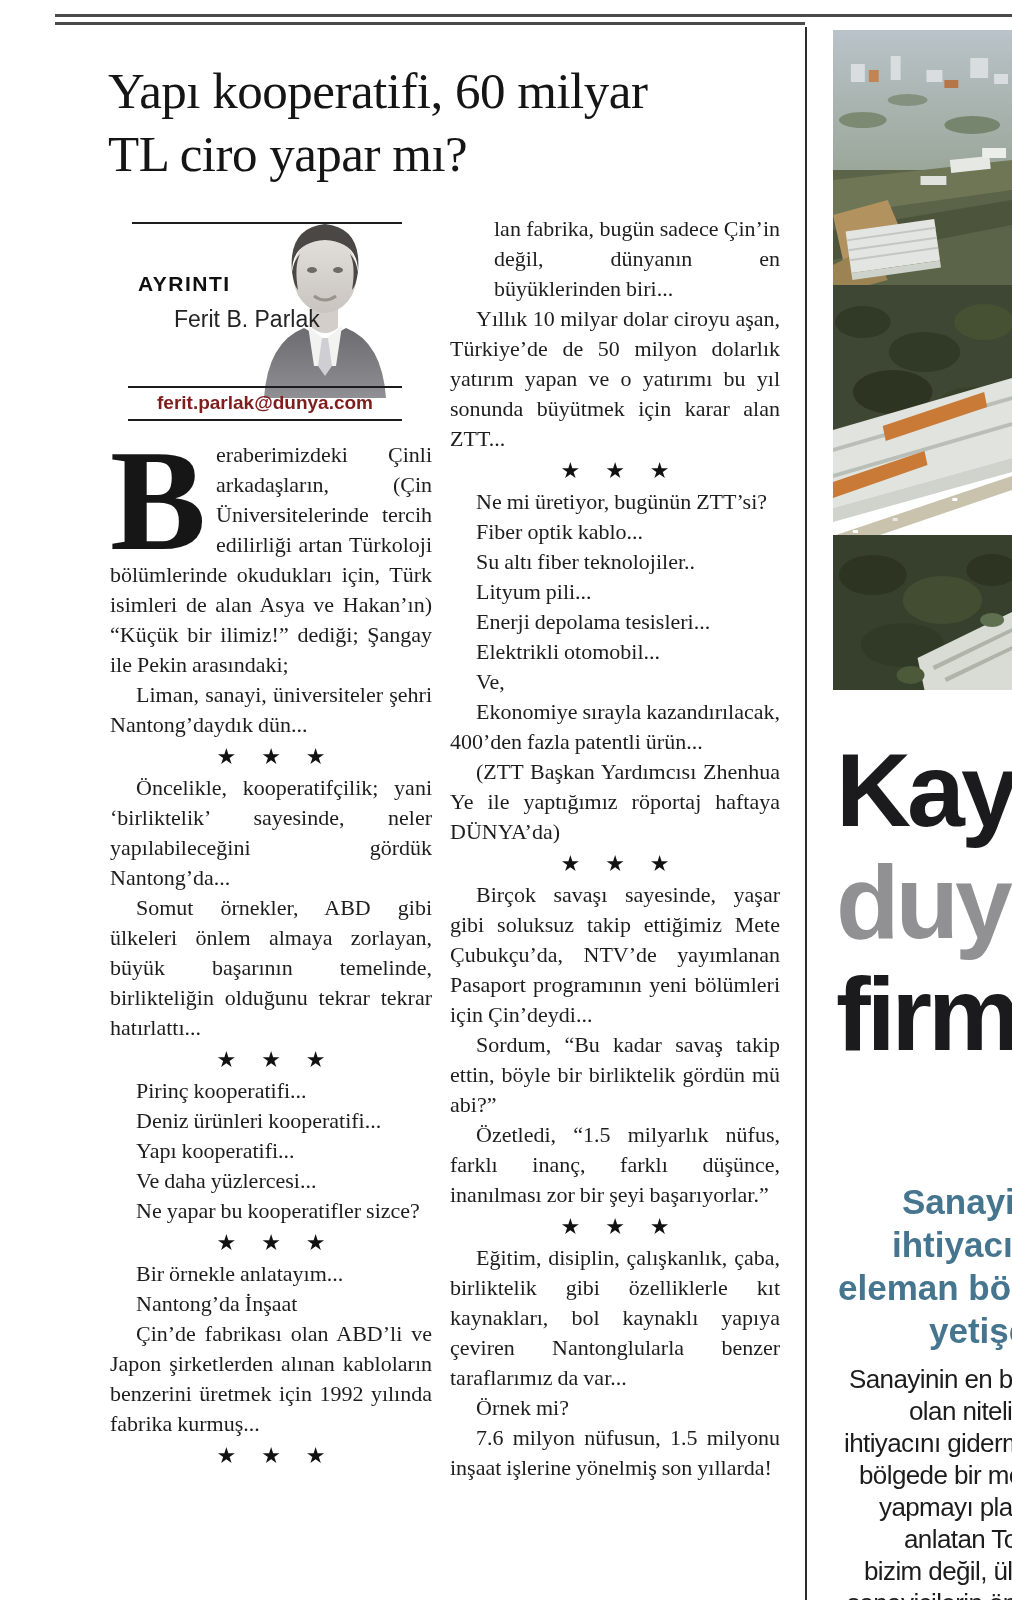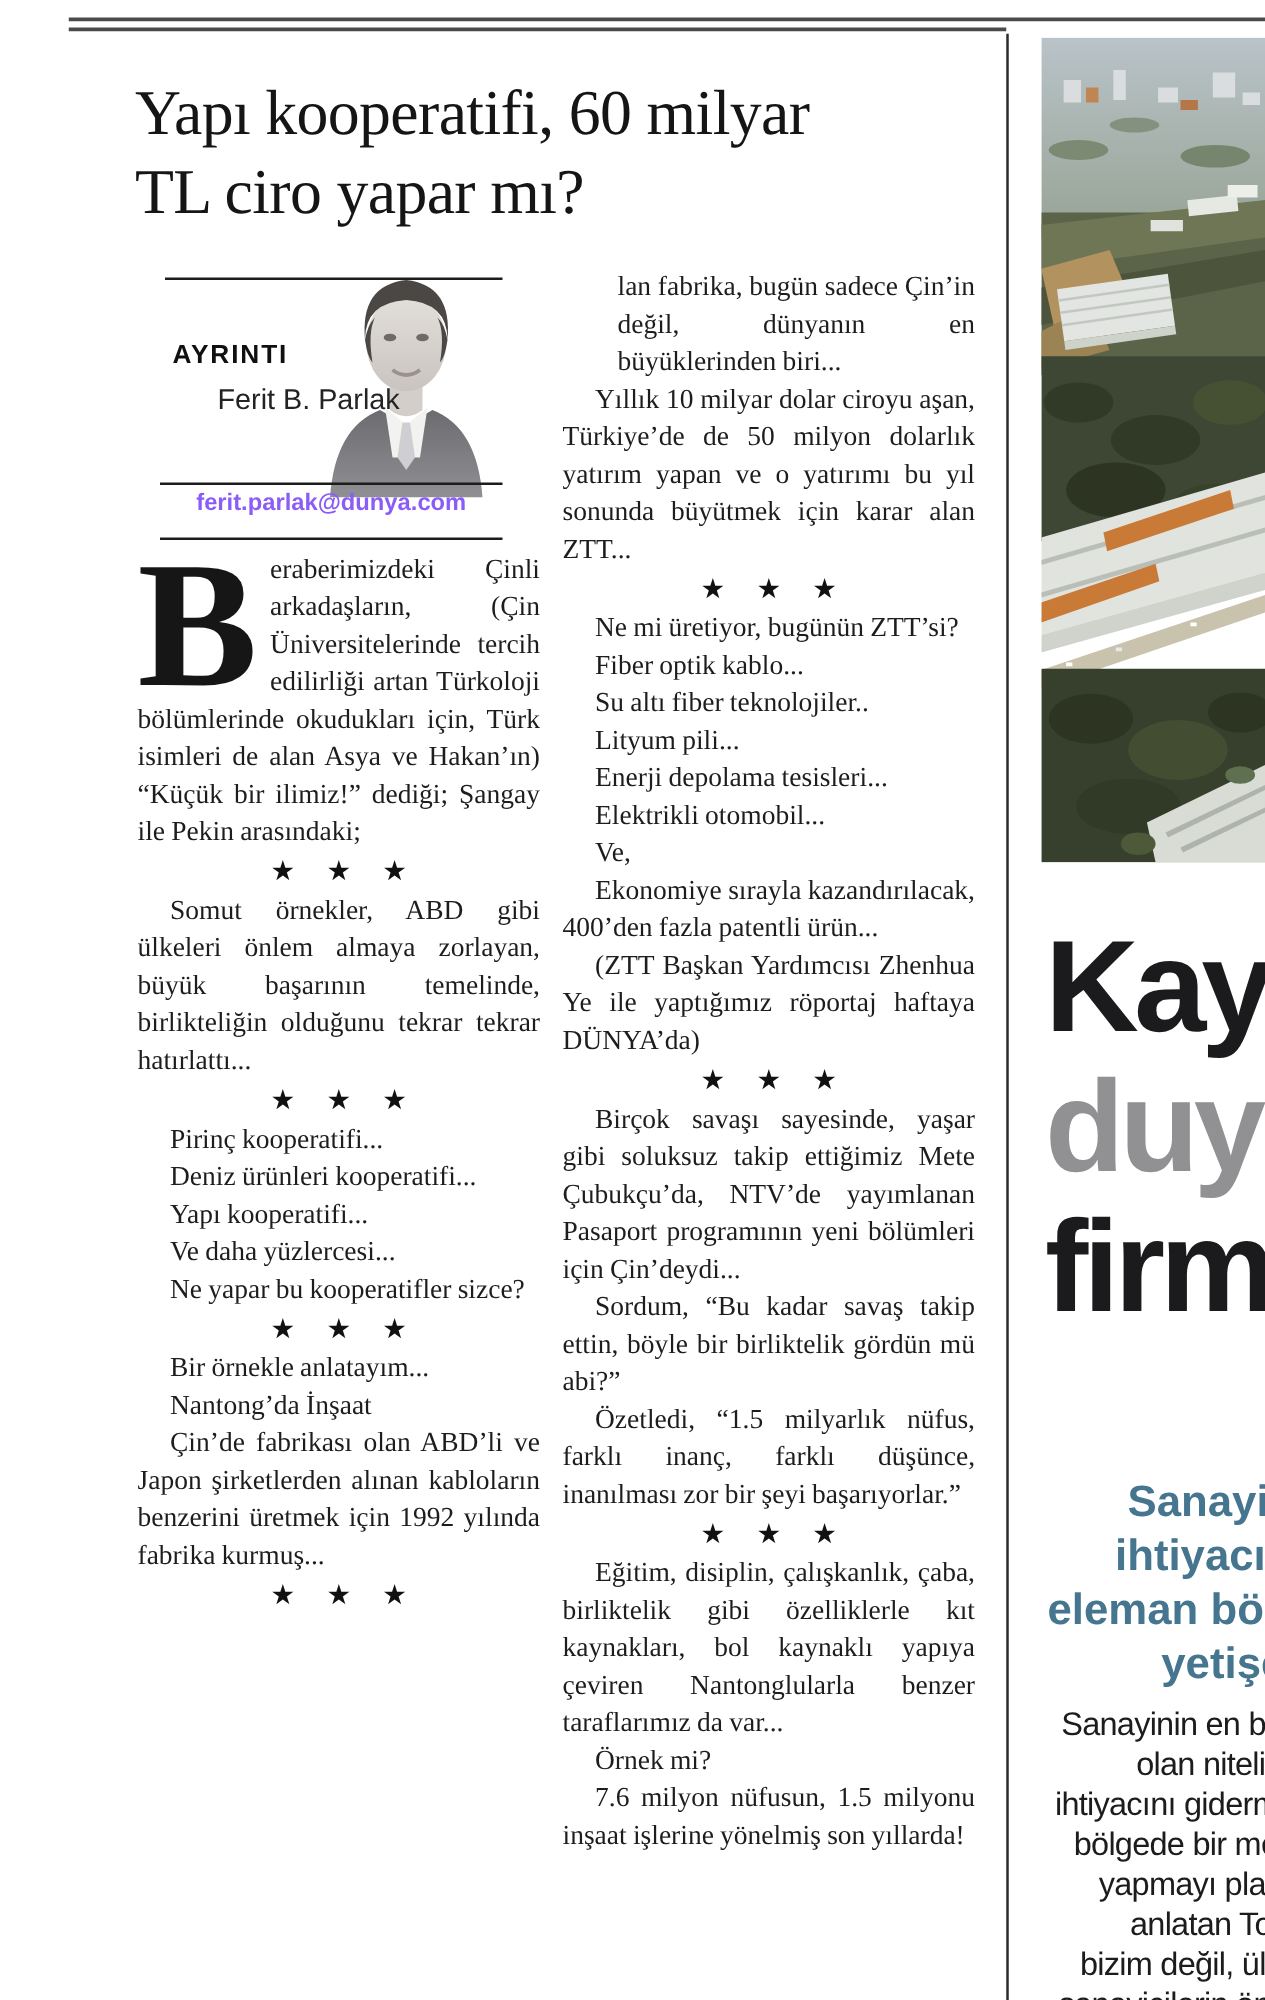--- a/index.html
+++ b/index.html
@@ -22,21 +22,21 @@
   .author-box{position:absolute;left:128px;top:212px;width:274px;height:212px;}
   .ab-line-top{position:absolute;top:10px;left:4px;right:0;height:2px;background:#1c1c1c;}
   .author-photo{position:absolute;right:8px;top:4px;width:138px;height:182px;}
   .ab-kicker{position:absolute;left:10px;top:60px;font-family:"Liberation Sans",sans-serif;
     font-weight:bold;font-size:21px;letter-spacing:1.5px;color:#101010;}
   .ab-name{position:absolute;left:10px;top:94px;font-family:"Liberation Sans",sans-serif;
     font-size:23px;color:#232323;margin-left:36px;}
   .ab-email-band{position:absolute;left:0;right:0;top:174px;}
   .ab-email-band .band-line{height:2px;background:#1c1c1c;}
   .ab-email{text-align:center;font-family:"Liberation Sans",sans-serif;font-weight:bold;
-    font-size:19px;color:#8b5cf6;padding:4px 0 16px;}
+    font-size:19px;color:#7f1d1d;padding:4px 0 5px;}
 
   
   .col{position:absolute;font-size:22px;line-height:30px;text-align:justify;
     hyphens:auto;-webkit-hyphens:auto;word-spacing:-0.5px;}
   .col1{left:110px;top:440px;width:322px;}
   .col2{left:450px;top:214px;width:330px;}
   .para{margin:0;text-indent:26px;}
   .noindent{text-indent:0;margin-left:44px;}
   .dropcap-para{text-indent:0;}
   .dropcap{float:left;font-size:144px;line-height:106px;font-weight:bold;
@@ -115,21 +115,23 @@
     <div class="ab-name">Ferit B. Parlak</div>
     <div class="ab-email-band">
       <div class="band-line"></div>
       <div class="ab-email">ferit.parlak@dunya.com</div>
       <div class="band-line"></div>
     </div>
   </div>
 
   <div class="col col1">
       <p class="para dropcap-para"><span class="dropcap">B</span>eraberimizdeki Çinli arkadaşların, (Çin Üniversitelerinde tercih edilirliği artan Türkoloji bölümlerinde okudukları için, Türk isimleri de alan Asya ve Hakan’ın) “Küçük bir ilimiz!” dediği; Şangay ile Pekin arasındaki;</p>
-      <div class="stars">★ ★ ★</div>
+      <p class="para">Liman, sanayi, üniversiteler şehri Nantong’daydık dün...</p>
+      <div class="stars">★ ★ ★</div>
+      <p class="para">Öncelikle, kooperatifçilik; yani ‘birliktelik’ sayesinde, neler yapılabileceğini gördük Nantong’da...</p>
       <p class="para">Somut örnekler, ABD gibi ülkeleri önlem almaya zorlayan, büyük başarının temelinde, birlikteliğin olduğunu tekrar tekrar hatırlattı...</p>
       <div class="stars">★ ★ ★</div>
       <p class="para">Pirinç kooperatifi...</p>
       <p class="para">Deniz ürünleri kooperatifi...</p>
       <p class="para">Yapı kooperatifi...</p>
       <p class="para">Ve daha yüzlercesi...</p>
       <p class="para">Ne yapar bu kooperatifler sizce?</p>
       <div class="stars">★ ★ ★</div>
       <p class="para">Bir örnekle anlatayım...</p>
       <p class="para">Nantong’da İnşaat</p>

